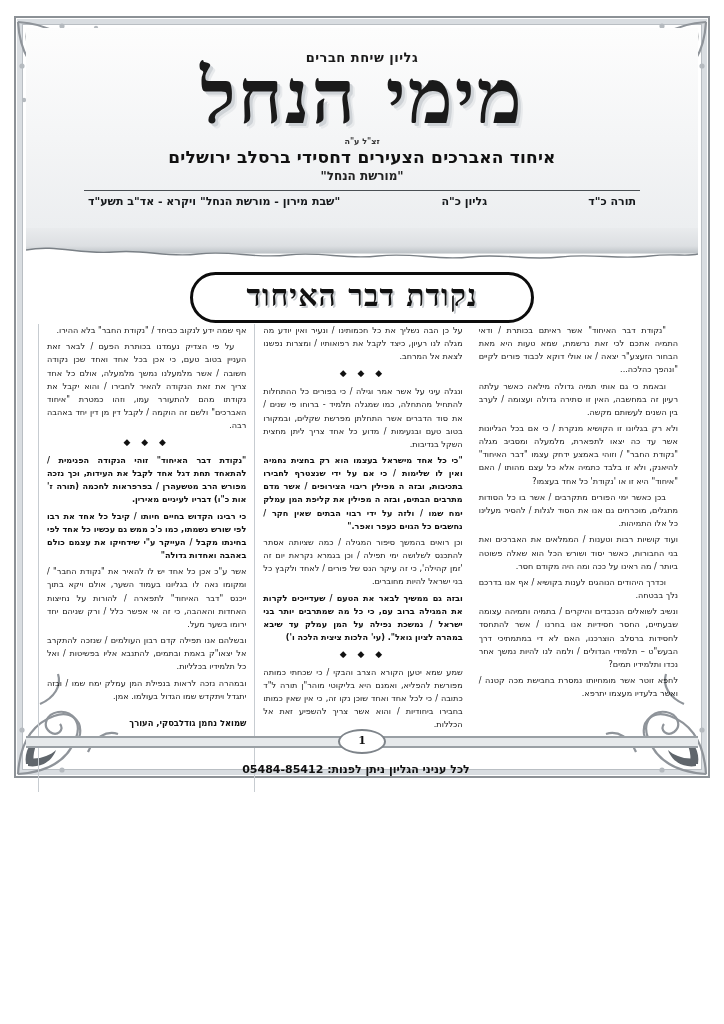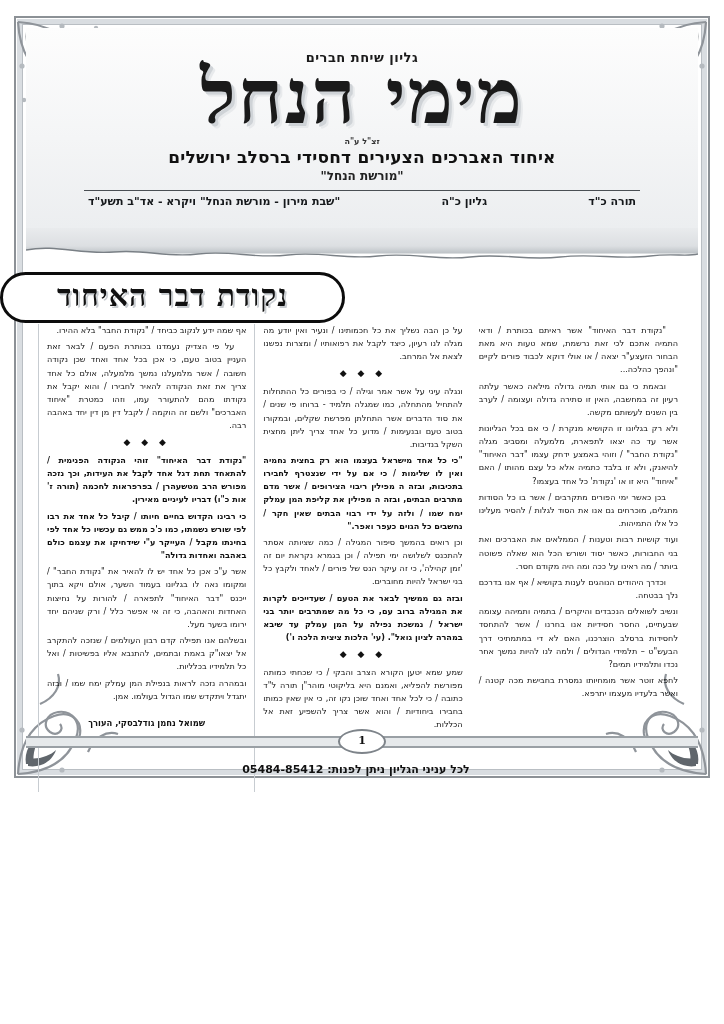--- a/index.html
+++ b/index.html
@@ -122,21 +122,21 @@
     height: 40px;
     background: linear-gradient(180deg,#e9ebed 0%, #dcdfe2 45%, #bfc4c8 62%, #ffffff 66%, #ffffff 100%);
   }
   .torn svg { position: absolute; left: 0; top: 0; width: 100%; height: 100%; }
 
   
   .capsule-wrap {
     position: absolute;
     left: 0; right: 0;
     top: 272px;
-    text-align: left;
+    text-align: center;
   }
   .capsule {
     display: inline-block;
     border: 3px solid #0c0c0c;
     border-radius: 26px;
     padding: 3px 54px 7px 54px;
     background: #ffffff;
   }
   .capsule .ttl {
     font-family: "DejaVu Serif", serif;
@@ -179,21 +179,21 @@
   .sep {
     text-align: center;
     letter-spacing: 4px;
     font-size: 9px;
     color: #111;
     margin: 6px 0 7px 0;
     line-height: 1;
   }
   .signature {
     margin-top: 14px;
-    text-align: center;
+    text-align: right;
     font-size: 8.4px;
     font-weight: 700;
     color: #111;
   }
 
   
   .footrule {
     position: absolute;
     left: 26px; right: 26px;
     bottom: 44px;

